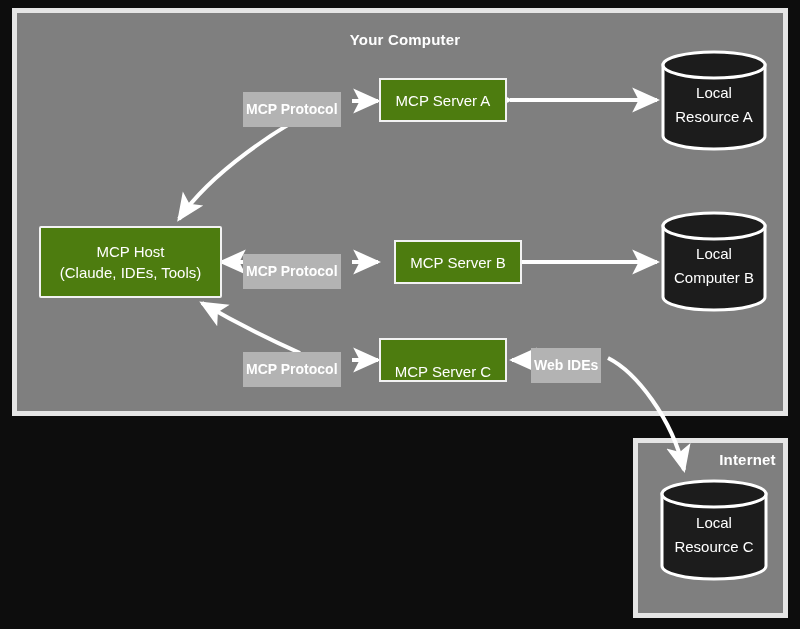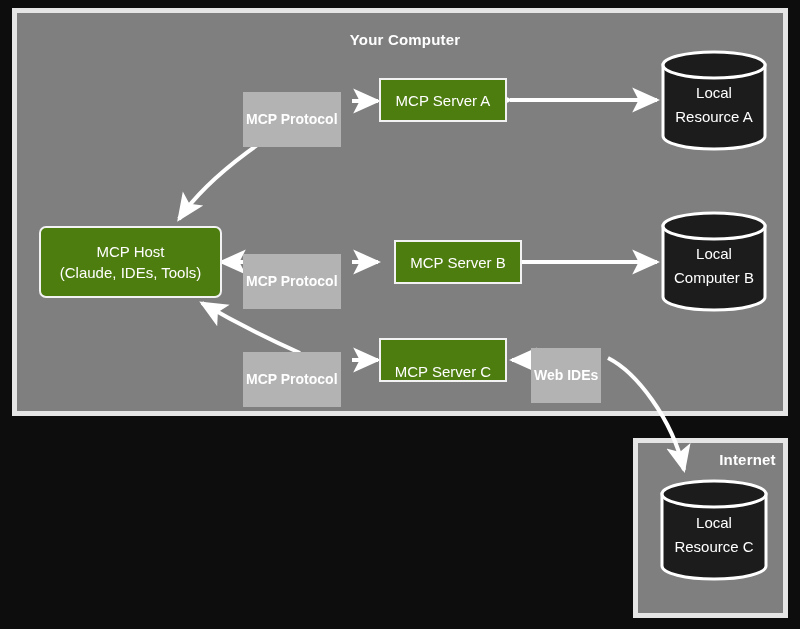--- a/index.html
+++ b/index.html
@@ -42,21 +42,21 @@
     box-sizing: border-box;
     display: flex;
     flex-direction: column;
     align-items: center;
     justify-content: center;
     color: #ffffff;
     font-size: 15px;
     white-space: nowrap;
   }
   .node-box .line2 { margin-top: 4px; }
-  #node-host { left: 39px; top: 226px; width: 183px; height: 72px; border-radius: 7px; }
+  #node-host { left: 39px; top: 226px; width: 183px; height: 72px; border-radius: 2px; }
   #node-srv-a { left: 379px; top: 78px; width: 128px; height: 44px; }
   #node-srv-b { left: 379px; top: 240px; width: 128px; height: 44px; margin-left: 15px; }
   #node-srv-c { left: 379px; top: 338px; width: 128px; height: 44px; justify-content: flex-end; }
 
   .cyl {
     position: absolute;
   }
   .cyl svg { display: block; overflow: visible; }
   .cyl-label {
     position: absolute;
@@ -71,21 +71,21 @@
   #cyl-res-a { left: 660px; top: 51px; width: 108px; height: 99px; }
   #cyl-res-b { left: 660px; top: 212px; width: 108px; height: 99px; }
   #cyl-res-c { left: 659px; top: 480px; width: 110px; height: 100px; }
 
   .edge-label {
     position: absolute;
     background: #b3b3b3;
     color: #ffffff;
     font-weight: bold;
     font-size: 14px;
-    padding: 19px 3px;
+    padding: 9px 3px;
     white-space: nowrap;
     line-height: 17px;
   }
   #lbl-proto-a { left: 243px; top: 92px; }
   #lbl-proto-b { left: 243px; top: 254px; }
   #lbl-proto-c { left: 243px; top: 352px; }
   #lbl-webapi  { left: 531px; top: 348px; }
 
   #arrows {
     position: absolute;

